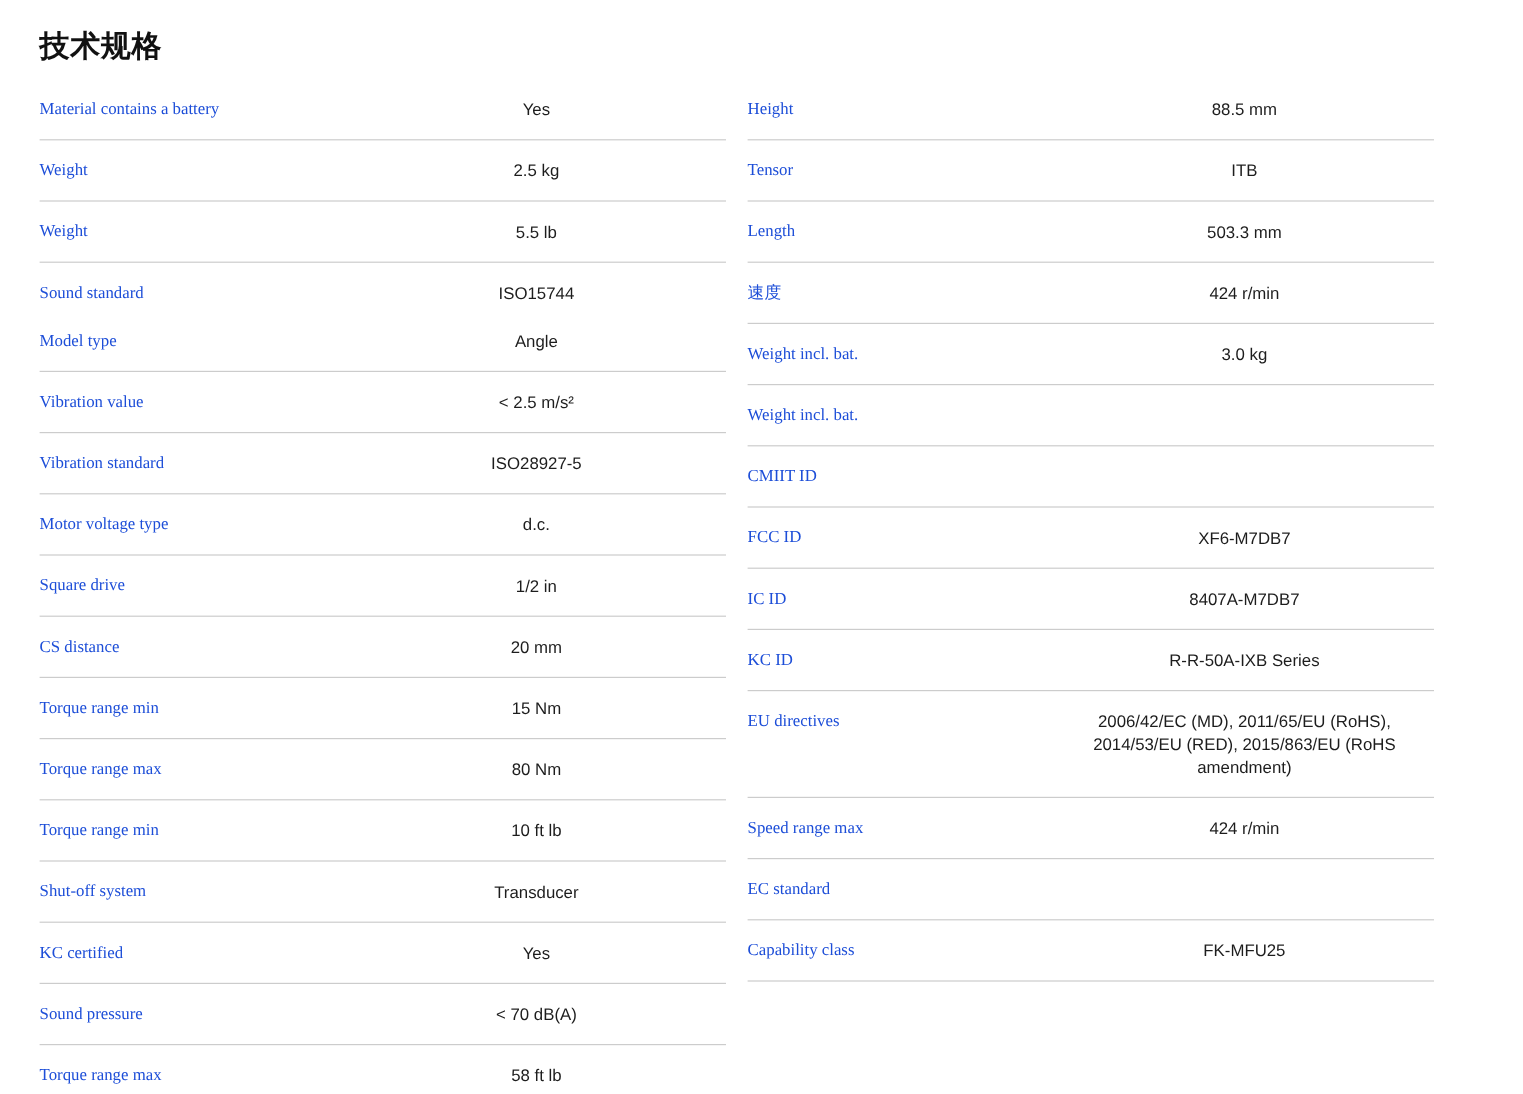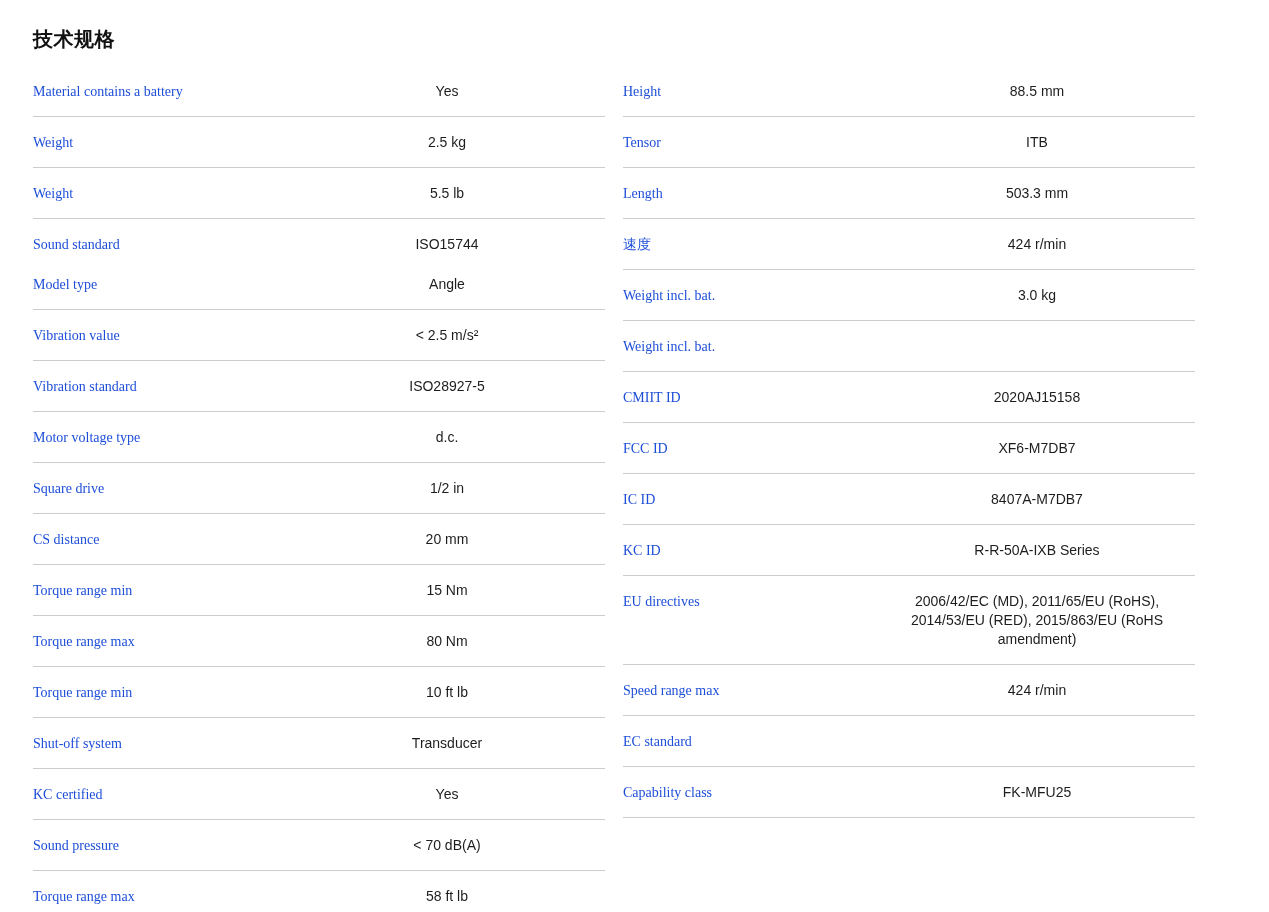--- a/index.html
+++ b/index.html
@@ -13,21 +13,21 @@
     height: 912px;
     overflow: hidden;
     font-family: "Liberation Sans", sans-serif;
     color: #1d1d1d;
   }
   .wrap {
     padding: 23px 0 0 33px;
   }
   h1.page-title {
     margin: 0 0 10px 0;
-    font-size: 20px;
+    font-size: 25px;
     line-height: 33px;
     font-weight: 700;
     color: #111111;
     letter-spacing: 0.5px;
   }
   .tables {
     display: flex;
     gap: 18px;
     align-items: flex-start;
   }
@@ -183,21 +183,20 @@
     <div class="label">Weight incl. bat.</div>
     <div class="value">3.0 kg</div>
   </div>
 
   <div class="row">
     <div class="label">Weight incl. bat.</div>
   </div>
 
   <div class="row">
     <div class="label">CMIIT ID</div>
-    <div class="value">2020AJ15158</div>
   </div>
 
   <div class="row">
     <div class="label">FCC ID</div>
     <div class="value">XF6-M7DB7</div>
   </div>
 
   <div class="row">
     <div class="label">IC ID</div>
     <div class="value">8407A-M7DB7</div>

